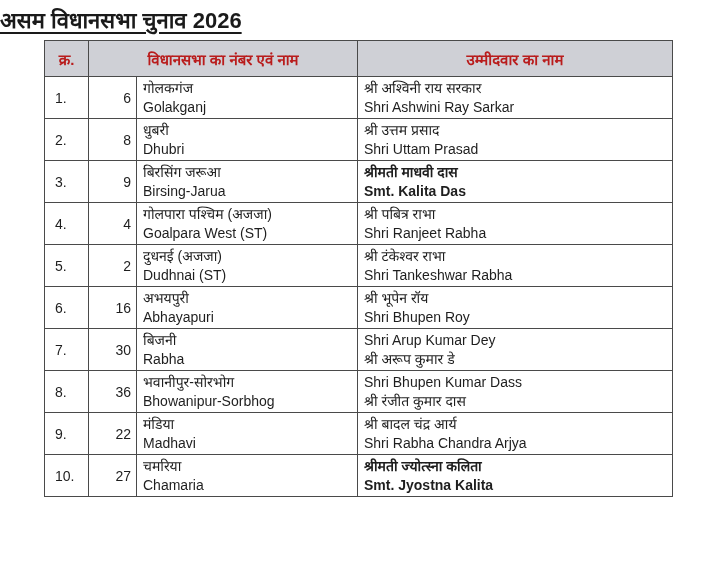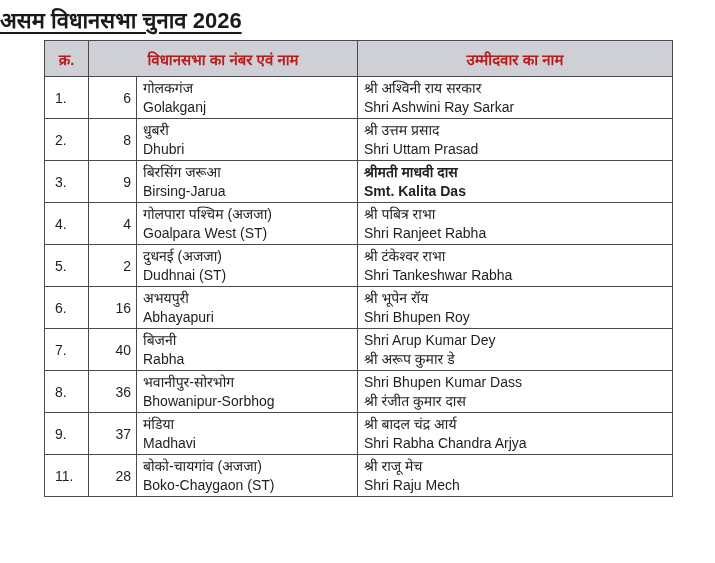--- a/index.html
+++ b/index.html
@@ -167,21 +167,21 @@
         <span class="line">अभयपुरी</span>
         <span class="line">Abhayapuri</span>
       </td>
       <td class="cand">
         <span class="line">श्री भूपेन रॉय</span>
         <span class="line">Shri Bhupen Roy</span>
       </td>
     </tr>
     <tr>
       <td class="sn">7.</td>
-      <td class="no">40</td>
+      <td class="no">30</td>
       <td class="name">
         <span class="line">बिजनी</span>
         <span class="line">Rabha</span>
       </td>
       <td class="cand">
         <span class="line">Shri Arup Kumar Dey</span>
         <span class="line">श्री अरूप कुमार डे</span>
       </td>
     </tr>
     <tr>
@@ -191,36 +191,36 @@
         <span class="line">भवानीपुर-सोरभोग</span>
         <span class="line">Bhowanipur-Sorbhog</span>
       </td>
       <td class="cand">
         <span class="line">Shri Bhupen Kumar Dass</span>
         <span class="line">श्री रंजीत कुमार दास</span>
       </td>
     </tr>
     <tr>
       <td class="sn">9.</td>
-      <td class="no">37</td>
+      <td class="no">22</td>
       <td class="name">
         <span class="line">मंडिया</span>
         <span class="line">Madhavi</span>
       </td>
       <td class="cand">
         <span class="line">श्री बादल चंद्र आर्य</span>
         <span class="line">Shri Rabha Chandra Arjya</span>
       </td>
     </tr>
     <tr>
-      <td class="sn">11.</td>
-      <td class="no">28</td>
-      <td class="name">
-        <span class="line">बोको-चायगांव (अजजा)</span>
-        <span class="line">Boko-Chaygaon (ST)</span>
-      </td>
-      <td class="cand">
-        <span class="line">श्री राजू मेच</span>
-        <span class="line">Shri Raju Mech</span>
+      <td class="sn">10.</td>
+      <td class="no">27</td>
+      <td class="name">
+        <span class="line">चमरिया</span>
+        <span class="line">Chamaria</span>
+      </td>
+      <td class="cand bold">
+        <span class="line">श्रीमती ज्योत्स्ना कलिता</span>
+        <span class="line">Smt. Jyostna Kalita</span>
       </td>
     </tr>
   </tbody>
 </table>
 
 </body></html>

